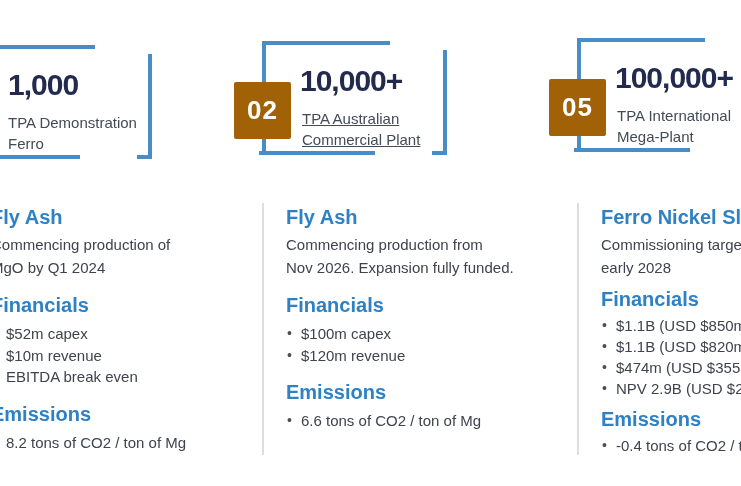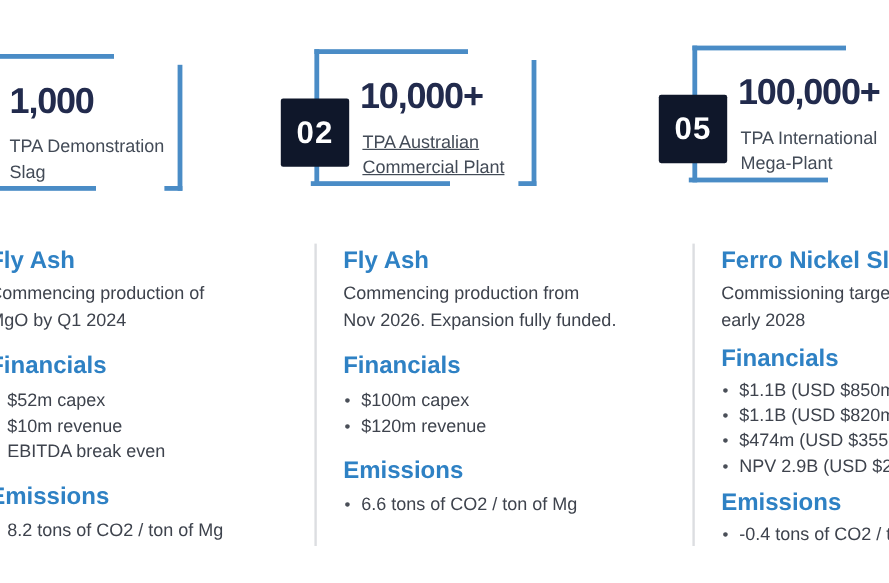--- a/index.html
+++ b/index.html
@@ -18,21 +18,21 @@
   .col:nth-of-type(2) .frame{top:41px;}
   .col:nth-of-type(3) .frame{top:38px;}
   .frame .bar{position:absolute;background:#4a8cc6;}
   .bar-top{left:0;top:0;width:128px;height:4px;}
   .bar-left{left:0;top:0;width:4px;height:114px;}
   .bar-bottom{left:-3px;top:110px;width:116px;height:4px;}
   .bar-right{left:181px;top:9px;width:4px;height:105px;}
   .bar-rhook{left:170px;top:110px;width:15px;height:4px;}
 
   .badge{
-    position:absolute;left:-28px;width:57px;height:57px;background:#0f172a;
+    position:absolute;left:-28px;width:57px;height:57px;background:#a16207;
     color:#ffffff;font-weight:bold;font-size:26px;display:flex;
     align-items:center;justify-content:center;border-radius:2px;letter-spacing:1px;
   }
   .col:nth-of-type(2) .badge{top:82px;}
   .col:nth-of-type(3) .badge{top:79px;}
 
   .headline{
     position:absolute;left:38px;color:#222b4d;font-weight:bold;font-size:30px;
     letter-spacing:-1px;white-space:nowrap;
   }
@@ -72,21 +72,21 @@
 <div id="stage">
     <div class="col">
       <div class="frame">
         <div class="bar bar-top"></div>
         <div class="bar bar-bottom"></div>
         <div class="bar bar-right"></div>
         <div class="bar bar-rhook"></div>
       </div>
       <div class="headline">1,000</div>
       <div class="subtitle">TPA Demonstration
-Slag</div>
+Ferro</div>
       <div class="body">
         <section>
           <h3 class="sec-heading">Fly Ash</h3>
           <p class="sec-text">Commencing production of
 MgO by Q1 2024</p>
         </section>
         <section>
           <h3 class="sec-heading">Financials</h3>
           <ul>
             <li>$52m capex</li>

